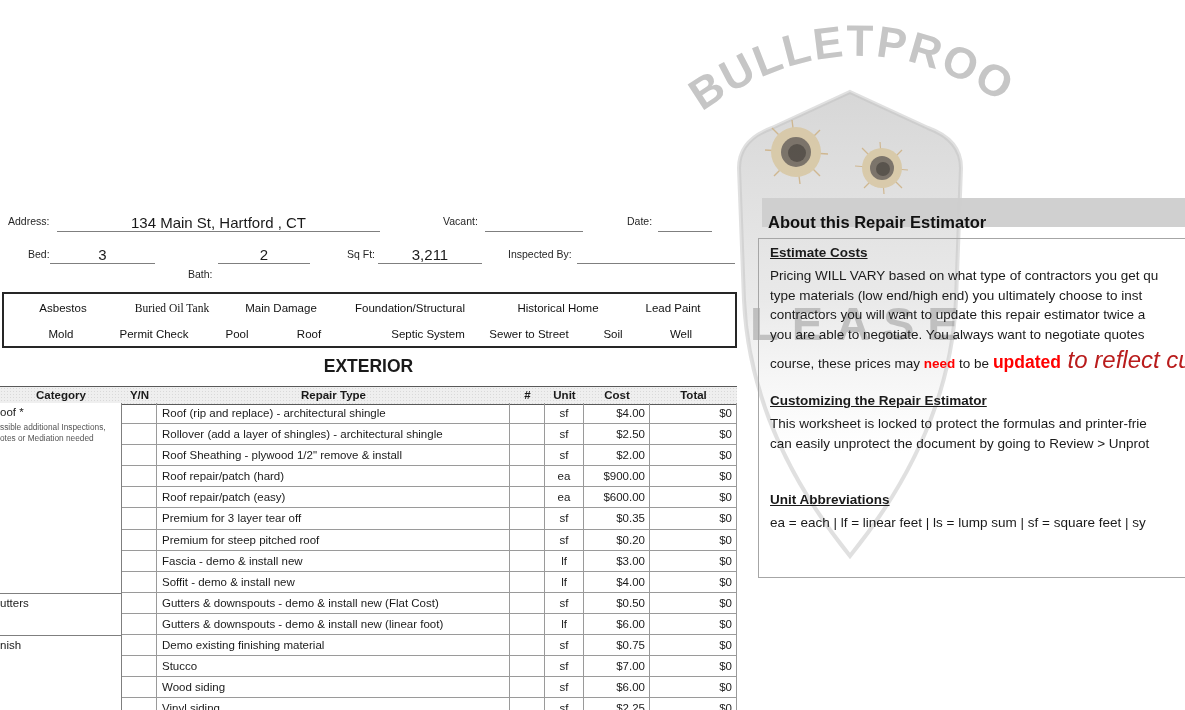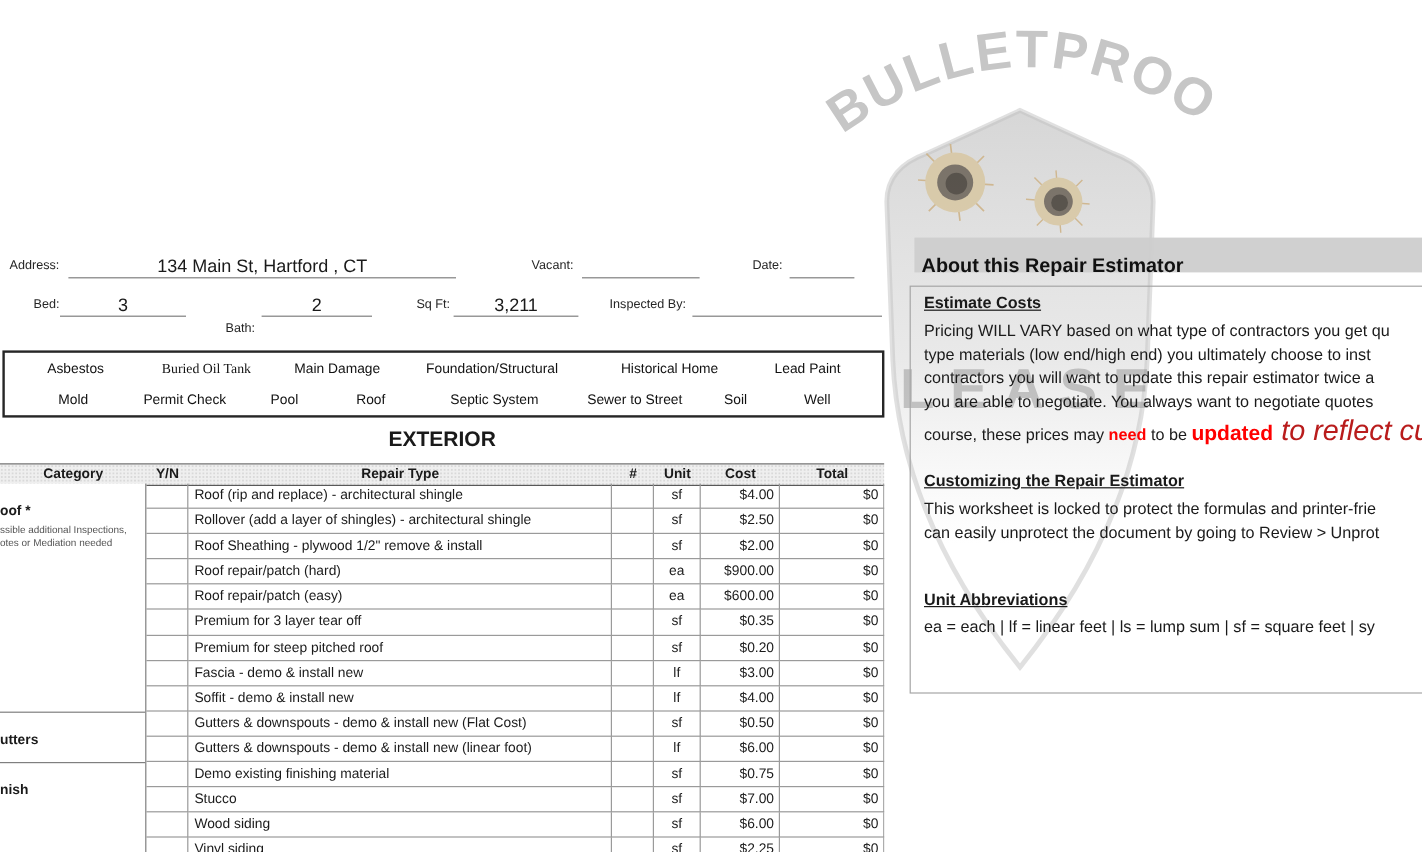--- a/index.html
+++ b/index.html
@@ -28,21 +28,21 @@
     display:grid;grid-template-columns:122px 35px 353px 35px 39px 66px 87px;
     height:17px;line-height:16px;font-weight:bold;
     border-top:1px solid #595959;border-bottom:1px solid #595959;
     background-color:#efefef;
     background-image:radial-gradient(#d9d9d9 0.8px, transparent 0.8px);
     background-size:3px 3px;
   }
   #thead div{text-align:center;overflow:hidden;white-space:nowrap;}
   #cat-col{left:0;top:17px;width:121px;height:307px;border-right:1px solid #7f7f7f;background:#fff;}
   .cat-group{position:absolute;left:0;width:121px;box-sizing:border-box;}
-  .cat-label{font-weight:bold;font-size:11.5px;padding-top:17px;white-space:nowrap;}
+  .cat-label{font-weight:normal;font-size:11.5px;padding-top:3px;white-space:nowrap;}
   .cat-note{font-size:8.3px;color:#555;white-space:nowrap;line-height:11px;}
   .cat-border{border-top:1px solid #7f7f7f;}
   #rows-region{left:122px;top:17px;width:615px;}
   .trow{
     display:grid;grid-template-columns:35px 353px 35px 39px 66px 87px;
     height:21.1px;box-sizing:border-box;
   }
   .trow > div{
     border-right:1px solid #9a9a9a;border-bottom:1px solid #9a9a9a;
     box-sizing:border-box;line-height:20px;white-space:nowrap;overflow:hidden;
@@ -137,21 +137,21 @@
   <div class="flag" style="left:59px;top:8px;">Asbestos</div>
   <div class="flag" style="left:168px;top:8px;font-family:Liberation Serif, serif;">Buried Oil Tank</div>
   <div class="flag" style="left:277px;top:8px;">Main Damage</div>
   <div class="flag" style="left:406px;top:8px;">Foundation/Structural</div>
   <div class="flag" style="left:554px;top:8px;">Historical Home</div>
   <div class="flag" style="left:669px;top:8px;">Lead Paint</div>
   <div class="flag" style="left:57px;top:34px;">Mold</div>
   <div class="flag" style="left:150px;top:34px;">Permit Check</div>
   <div class="flag" style="left:233px;top:34px;">Pool</div>
   <div class="flag" style="left:305px;top:34px;">Roof</div>
-  <div class="flag" style="left:408px;top:34px;text-align:center;">Septic System</div>
+  <div class="flag" style="left:424px;top:34px;text-align:center;">Septic System</div>
   <div class="flag" style="left:525px;top:34px;">Sewer to Street</div>
   <div class="flag" style="left:609px;top:34px;">Soil</div>
   <div class="flag" style="left:677px;top:34px;">Well</div>
 </div>
 
 <div id="section-title" class="abs">EXTERIOR</div>
 
 <div id="ext-table" class="abs">
   <div id="thead">
     <div>Category</div>

